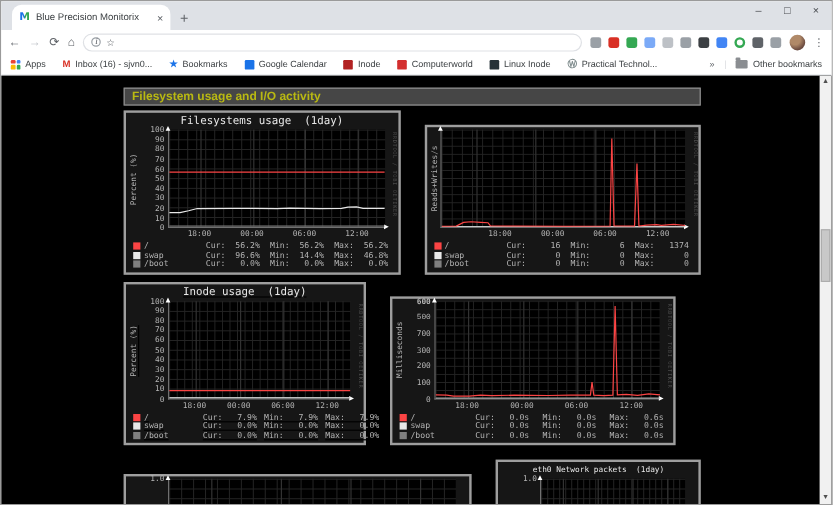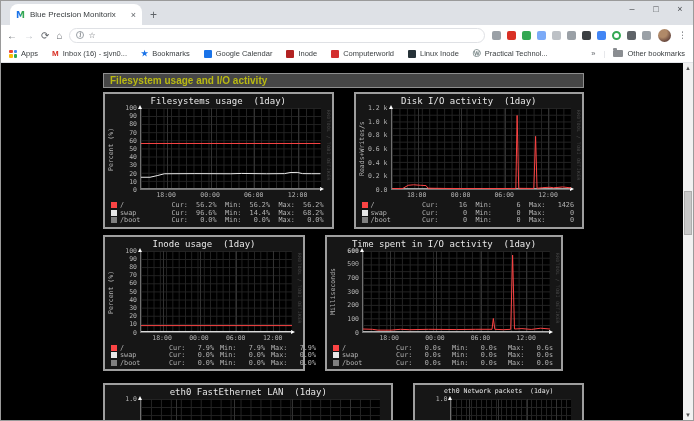--- a/index.html
+++ b/index.html
@@ -224,46 +224,36 @@
                 <span class="leg-val">Min:  56.2%</span>
                 <span class="leg-val">Max:  56.2%</span>
               </div>
               <div class="leg-row">
                 <span class="leg-name">
                   <span class="leg-sw" style="background: rgb(232, 232, 232);"></span>
                   <span>swap</span>
                 </span>
                 <span class="leg-val">Cur:  96.6%</span>
                 <span class="leg-val">Min:  14.4%</span>
-                <span class="leg-val">Max:  68.2%</span>
+                <span class="leg-val">Max:  46.8%</span>
               </div>
               <div class="leg-row">
                 <span class="leg-name">
                   <span class="leg-sw" style="background: rgb(128, 128, 128);"></span>
                   <span>/boot</span>
                 </span>
                 <span class="leg-val">Cur:   0.0%</span>
                 <span class="leg-val">Min:   0.0%</span>
                 <span class="leg-val">Max:   0.0%</span>
               </div>
             </div>
           </div>
           <div class="panel" style="width: 238px;">
-            <div class="c-title">Disk I/O activity  (1day)</div>
             <div class="c-body">
               <div class="ylab">Reads+Writes/s</div>
-              <div class="yticks">
-                <span style="top: 0px;">1.2 k</span>
-                <span style="top: 13.6667px;">1.0 k</span>
-                <span style="top: 27.3333px;">0.8 k</span>
-                <span style="top: 41px;">0.6 k</span>
-                <span style="top: 54.6667px;">0.4 k</span>
-                <span style="top: 68.3333px;">0.2 k</span>
-                <span style="top: 82px;">0.0</span>
-              </div>
               <div class="plot" style="background-image: linear-gradient(to right, rgb(36, 36, 36) 1px, transparent 1px), linear-gradient(rgb(36, 36, 36) 1px, transparent 1px); background-size: calc(4.16667%) calc(8.33333%);">
                 <div class="gridmajor" style="left: 14.5%;"></div>
                 <div class="gridmajor" style="left: 38.8%;"></div>
                 <div class="gridmajor" style="left: 63%;"></div>
                 <div class="gridmajor" style="left: 87.3%;"></div>
                 <div class="arrow-up"></div>
                 <div class="arrow-right"></div>
                 <svg viewBox="0 0 100 100" preserveAspectRatio="none">
                   <polyline points="0.00,99.92 100.00,99.92" fill="none" stroke="#808080" stroke-width="1" vector-effect="non-scaling-stroke"></polyline>
                   <polyline points="0.00,99.92 100.00,99.92" fill="none" stroke="#e8e8e8" stroke-width="1" vector-effect="non-scaling-stroke"></polyline>
@@ -279,21 +269,21 @@
               <span style="left: 87.3%;">12:00</span>
             </div>
             <div class="legend">
               <div class="leg-row">
                 <span class="leg-name">
                   <span class="leg-sw" style="background: rgb(251, 68, 68);"></span>
                   <span>/</span>
                 </span>
                 <span class="leg-val">Cur:     16</span>
                 <span class="leg-val">Min:      6</span>
-                <span class="leg-val">Max:   1426</span>
+                <span class="leg-val">Max:   1374</span>
               </div>
               <div class="leg-row">
                 <span class="leg-name">
                   <span class="leg-sw" style="background: rgb(232, 232, 232);"></span>
                   <span>swap</span>
                 </span>
                 <span class="leg-val">Cur:      0</span>
                 <span class="leg-val">Min:      0</span>
                 <span class="leg-val">Max:      0</span>
               </div>
@@ -303,21 +293,21 @@
                   <span>/boot</span>
                 </span>
                 <span class="leg-val">Cur:      0</span>
                 <span class="leg-val">Min:      0</span>
                 <span class="leg-val">Max:      0</span>
               </div>
             </div>
           </div>
         </div>
         <div class="chart-row" style="margin-bottom: 12px;">
-          <div class="panel" style="width: 202px;">
+          <div class="panel" style="width: 202px; text-decoration: underline;">
             <div class="c-title">Inode usage  (1day)</div>
             <div class="c-body">
               <div class="ylab">Percent (%)</div>
               <div class="yticks">
                 <span style="top: 0px;">100</span>
                 <span style="top: 8.2px;">90</span>
                 <span style="top: 16.4px;">80</span>
                 <span style="top: 24.6px;">70</span>
                 <span style="top: 32.8px;">60</span>
                 <span style="top: 41px;">50</span>
@@ -372,21 +362,20 @@
                   <span class="leg-sw" style="background: rgb(128, 128, 128);"></span>
                   <span>/boot</span>
                 </span>
                 <span class="leg-val">Cur:   0.0%</span>
                 <span class="leg-val">Min:   0.0%</span>
                 <span class="leg-val">Max:   0.0%</span>
               </div>
             </div>
           </div>
           <div class="panel" style="width: 238px;">
-            <div class="c-title">Time spent in I/O activity  (1day)</div>
             <div class="c-body">
               <div class="ylab">Milliseconds</div>
               <div class="yticks">
                 <span style="top: 0px; font-weight: bold;">600</span>
                 <span style="top: 13.6667px; font-family: Liberation Mono, monospace;">500</span>
                 <span style="top: 27.3333px;">700</span>
                 <span style="top: 41px;">300</span>
                 <span style="top: 54.6667px;">200</span>
                 <span style="top: 68.3333px;">100</span>
                 <span style="top: 82px;">0</span>
@@ -438,21 +427,20 @@
                 </span>
                 <span class="leg-val">Cur:   0.0s</span>
                 <span class="leg-val">Min:   0.0s</span>
                 <span class="leg-val">Max:   0.0s</span>
               </div>
             </div>
           </div>
         </div>
         <div class="chart-row" style="margin-bottom: 12px;">
           <div class="panel" style="width: 300px;">
-            <div class="c-title">eth0 FastEthernet LAN  (1day)</div>
             <div class="c-body">
               <div class="ylab"></div>
               <div class="yticks">
                 <span style="top: 0px;">1.0</span>
               </div>
               <div class="plot" style="background-image: linear-gradient(to right, rgb(36, 36, 36) 1px, transparent 1px), linear-gradient(rgb(36, 36, 36) 1px, transparent 1px); background-size: calc(4.16667%) calc(10%);">
                 <div class="gridmajor" style="left: 14.5%;"></div>
                 <div class="gridmajor" style="left: 38.8%;"></div>
                 <div class="gridmajor" style="left: 63%;"></div>
                 <div class="gridmajor" style="left: 87.3%;"></div>

